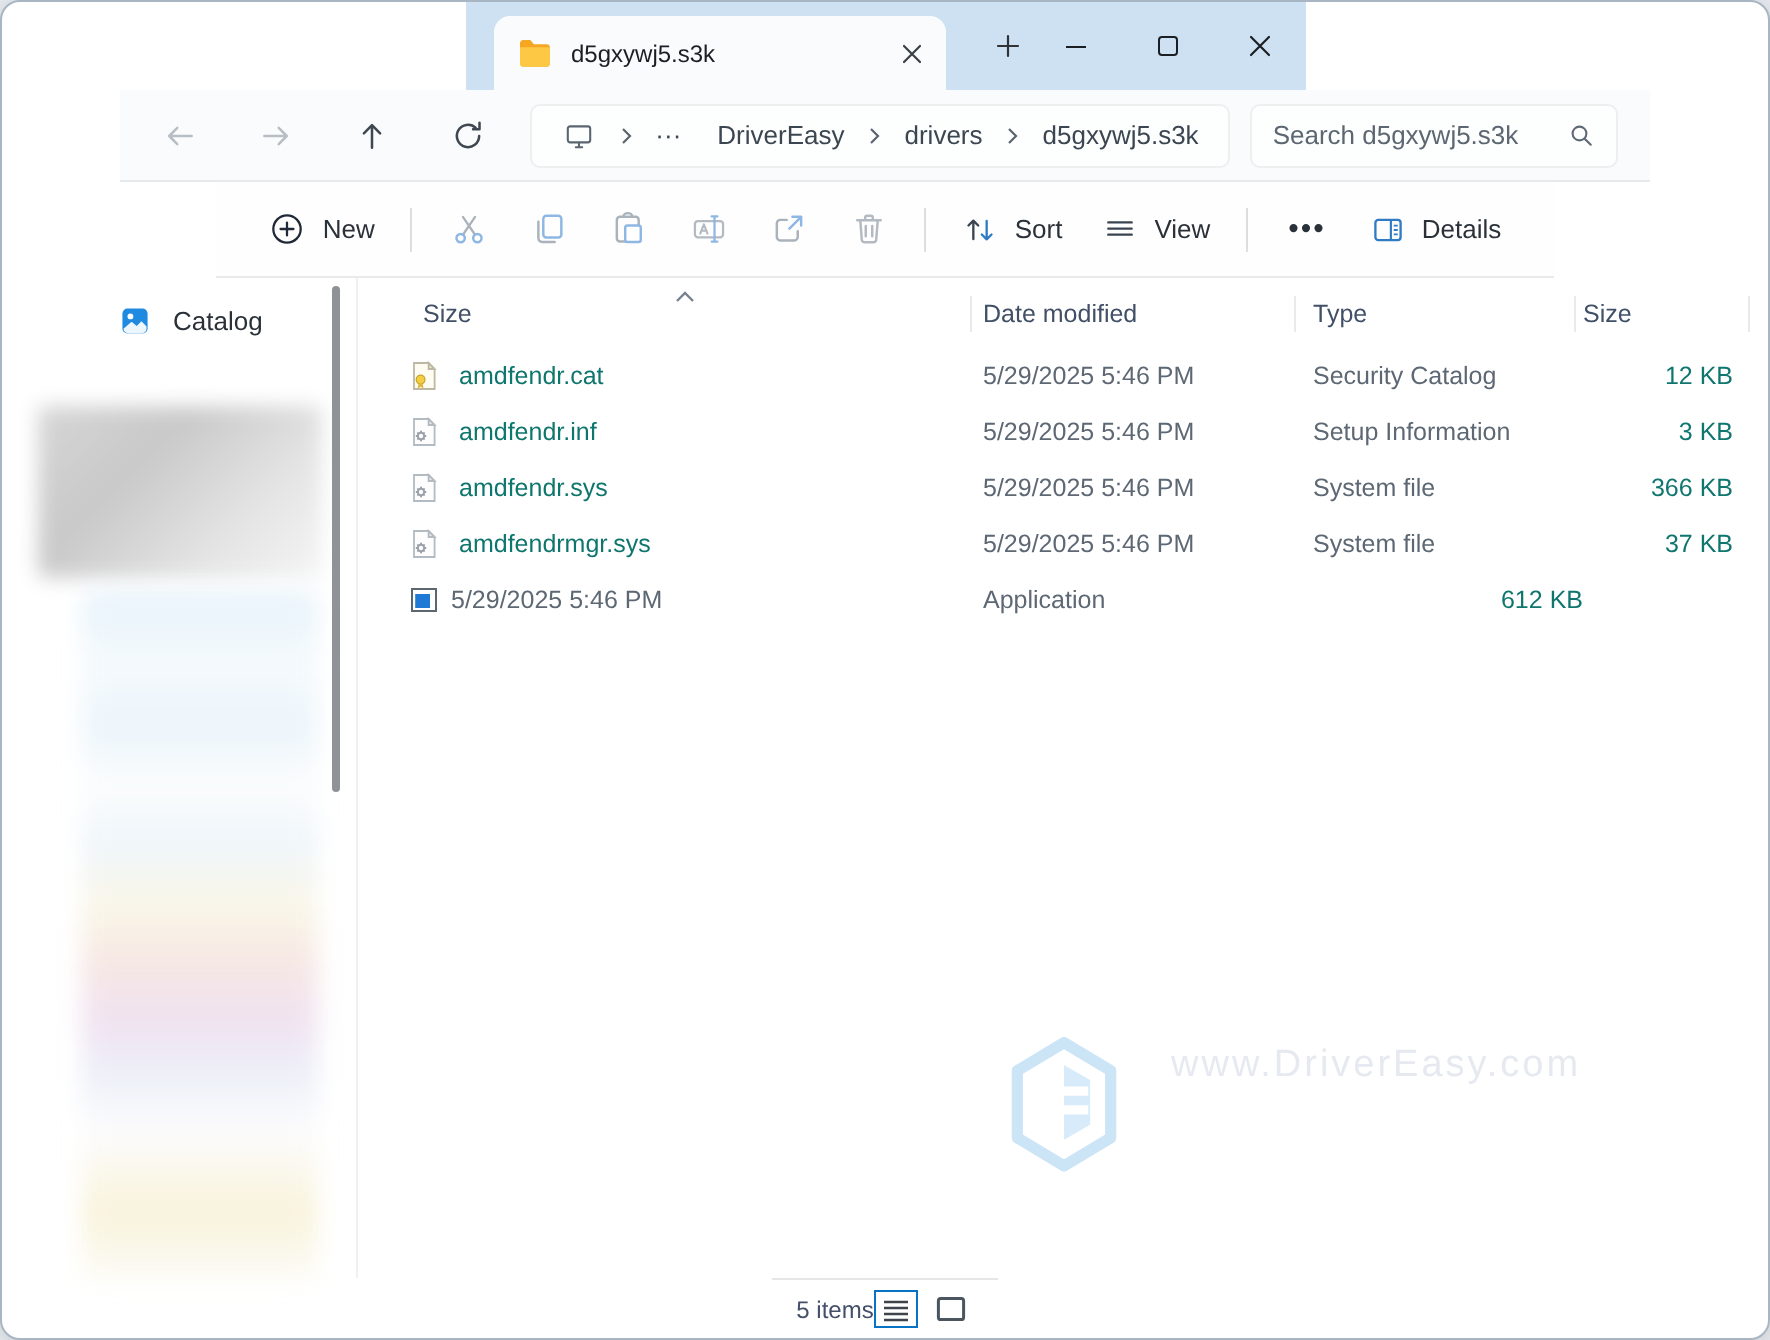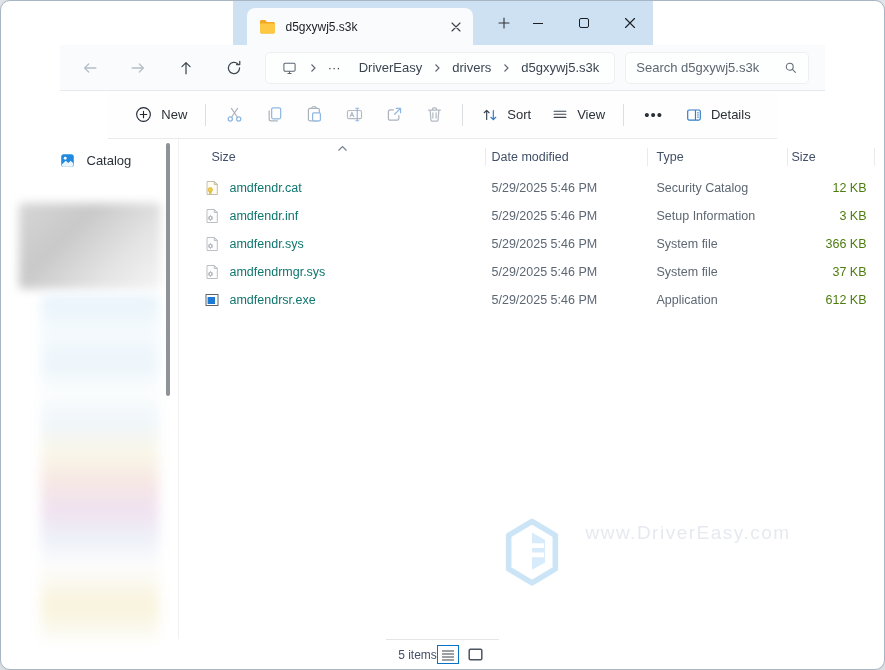--- a/index.html
+++ b/index.html
@@ -60,21 +60,21 @@
   .filearea { flex:1; position:relative; padding-top:6px; min-width:0; }
   .cols, .frow { display:grid; grid-template-columns:22px 266px 165px 135px 75px; align-items:center; padding-left:25px; }
   .cols { height:24px; position:relative; font-size:12.5px; color:#415067; }
   .h-name { grid-column:1 / 3; padding-left:8px; }
   .h-size { text-align:left; }
   .h-div { position:absolute; top:3px; width:1px; height:18px; background:#e8eaec; }
   .sort-chev { position:absolute; left:158px; top:-4px; }
   .frow { height:28px; font-size:12.5px; }
   .f-name { color:#0f766e; padding-left:4px; white-space:nowrap; }
   .f-date,.f-type { color:#5d6874; }
-  .f-size { color:#4d7c0f; text-align:right; }
+  .f-size { color:#0f766e; text-align:right; }
   .f-icon { width:16px; height:16px; display:block; }
   
   .watermark { position:absolute; left:325px; top:378px; display:flex; align-items:flex-start; gap:16px; pointer-events:none; }
   .wm-brand { font-size:44px; font-style:italic; font-weight:600; letter-spacing:2px; color:#e3e6ea; line-height:1.05; }
   .wm-url { font-size:19px; font-weight:400; letter-spacing:1.5px; color:#e6eaf0; margin-top:5px; padding-left:10px; }
   
   .statusbar { height:30px; border-top:1px solid #e4e6e8; background:#fff; display:flex; align-items:center;
                padding:0 12px; flex:0 0 auto; }
   .status-text { font-size:12px; color:#44506a; }
   .view-toggles { margin-left:auto; display:flex; align-items:center; gap:6px; }
@@ -340,21 +340,20 @@
         <span class="f-date">5/29/2025 5:46 PM</span>
         <span class="f-type">System file</span>
         <span class="f-size">37 KB</span>
       </div>
 
       <div class="frow">
         <svg class="f-icon" viewBox="0 0 16 16">
             <rect x="2" y="2.5" width="12" height="11" fill="#fff" stroke="#5c6670" stroke-width="1"></rect>
             <rect x="3.6" y="5" width="7.4" height="7" fill="#1e7ad4"></rect>
           </svg>
-        <span class="f-name">amdfendrsr.exe</span>
         <span class="f-date">5/29/2025 5:46 PM</span>
         <span class="f-type">Application</span>
         <span class="f-size">612 KB</span>
       </div>
 
       <div class="watermark">
         <svg width="56" height="74" viewBox="0 0 60 78" fill="none">
           <path d="M30 4 L55 19 V55 L30 70 L5 55 V19 Z" stroke="#cbe5f7" stroke-width="6" stroke-linejoin="round"></path>
           <path d="M30 16 L44 24 V48 L30 56 Z" fill="#d8ebfa"></path>
           <path d="M30 30 H43 M30 40 H43" stroke="#ffffff" stroke-width="5"></path>

